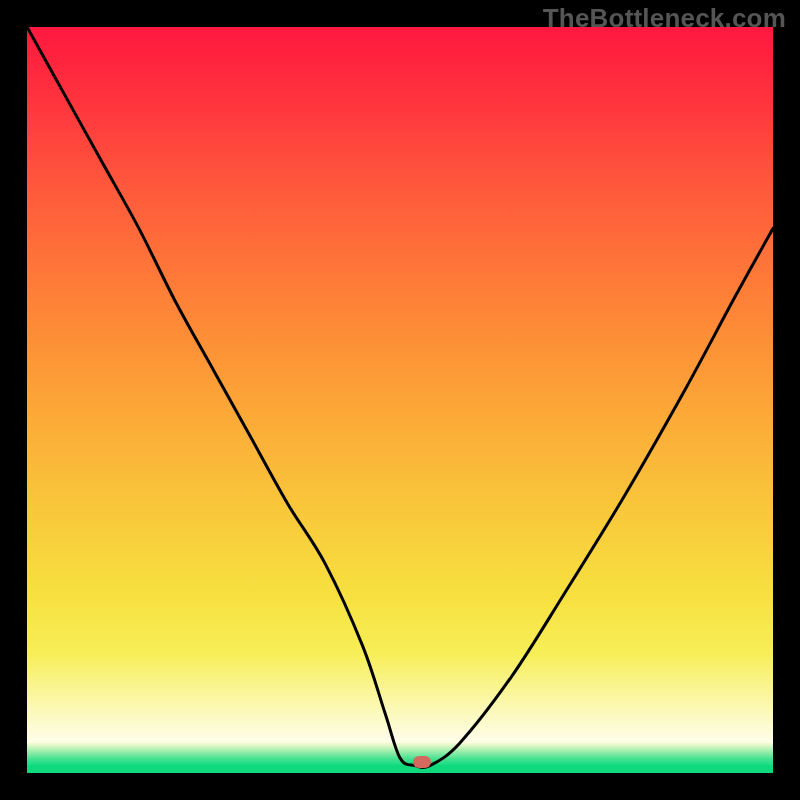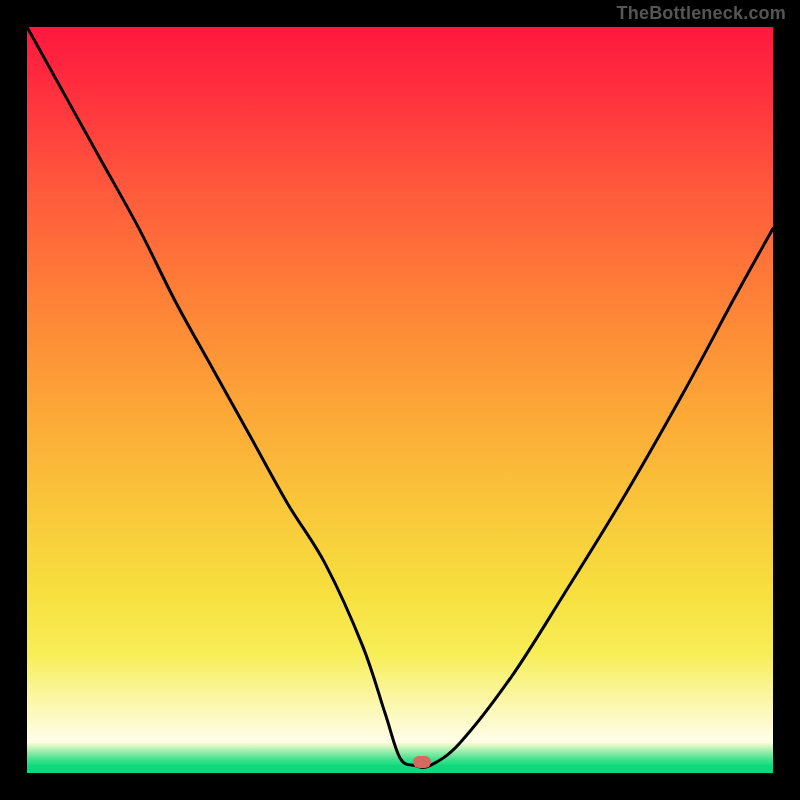--- a/index.html
+++ b/index.html
@@ -15,21 +15,21 @@
     position: relative;
     width: 800px;
     height: 800px;
     background: #000;
   }
   .watermark {
     position: absolute;
     top: 3px;
     right: 14px;
     color: #555;
-    font-size: 18px;
+    font-size: 26px;
     font-weight: 600;
     letter-spacing: 0.2px;
     z-index: 5;
   }
   .plot-area {
     position: absolute;
     left: 27px;
     top: 27px;
     width: 746px;
     height: 746px;

